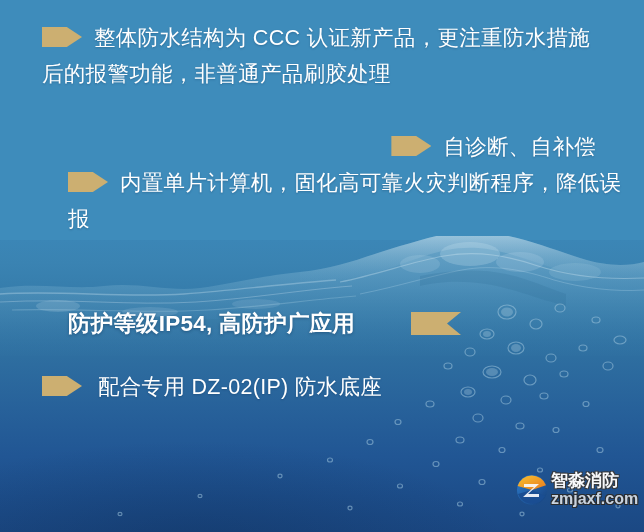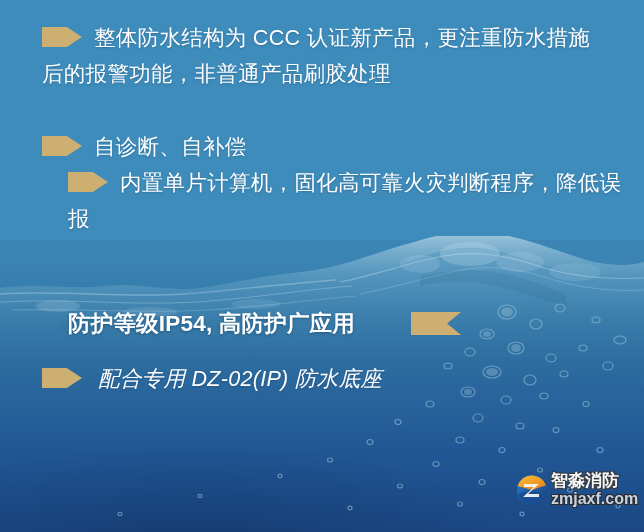--- a/index.html
+++ b/index.html
@@ -73,23 +73,23 @@
 
   .bullet-block {
     position: absolute;
     color: #ffffff;
     font-size: 21.5px;
     line-height: 36px;
     letter-spacing: 0.3px;
     text-shadow: 0 1px 2px rgba(12,48,84,0.30);
   }
   .b1 { left: 42px; top: 20px;  width: 560px; }
-  .b2 { left: 42px; top: 129px; width: 560px; }
+  .b2 { left: 36px; top: 129px; width: 560px; text-align: right; }
   .b3 { left: 42px; top: 165px; width: 560px; margin-left: 26px; }
-  .b4 { left: 42px; top: 361px; width: 560px; font-style: italic; }
+  .b4 { left: 42px; top: 369px; width: 560px; }
 
   
   .arrow {
     display: inline-block;
     width: 40px;
     height: 20px;
     background: #ccaf71;
     vertical-align: -2px;
     margin-right: 12px;
     clip-path: polygon(0% 0%, 62% 0%, 100% 50%, 62% 100%, 0% 100%);

